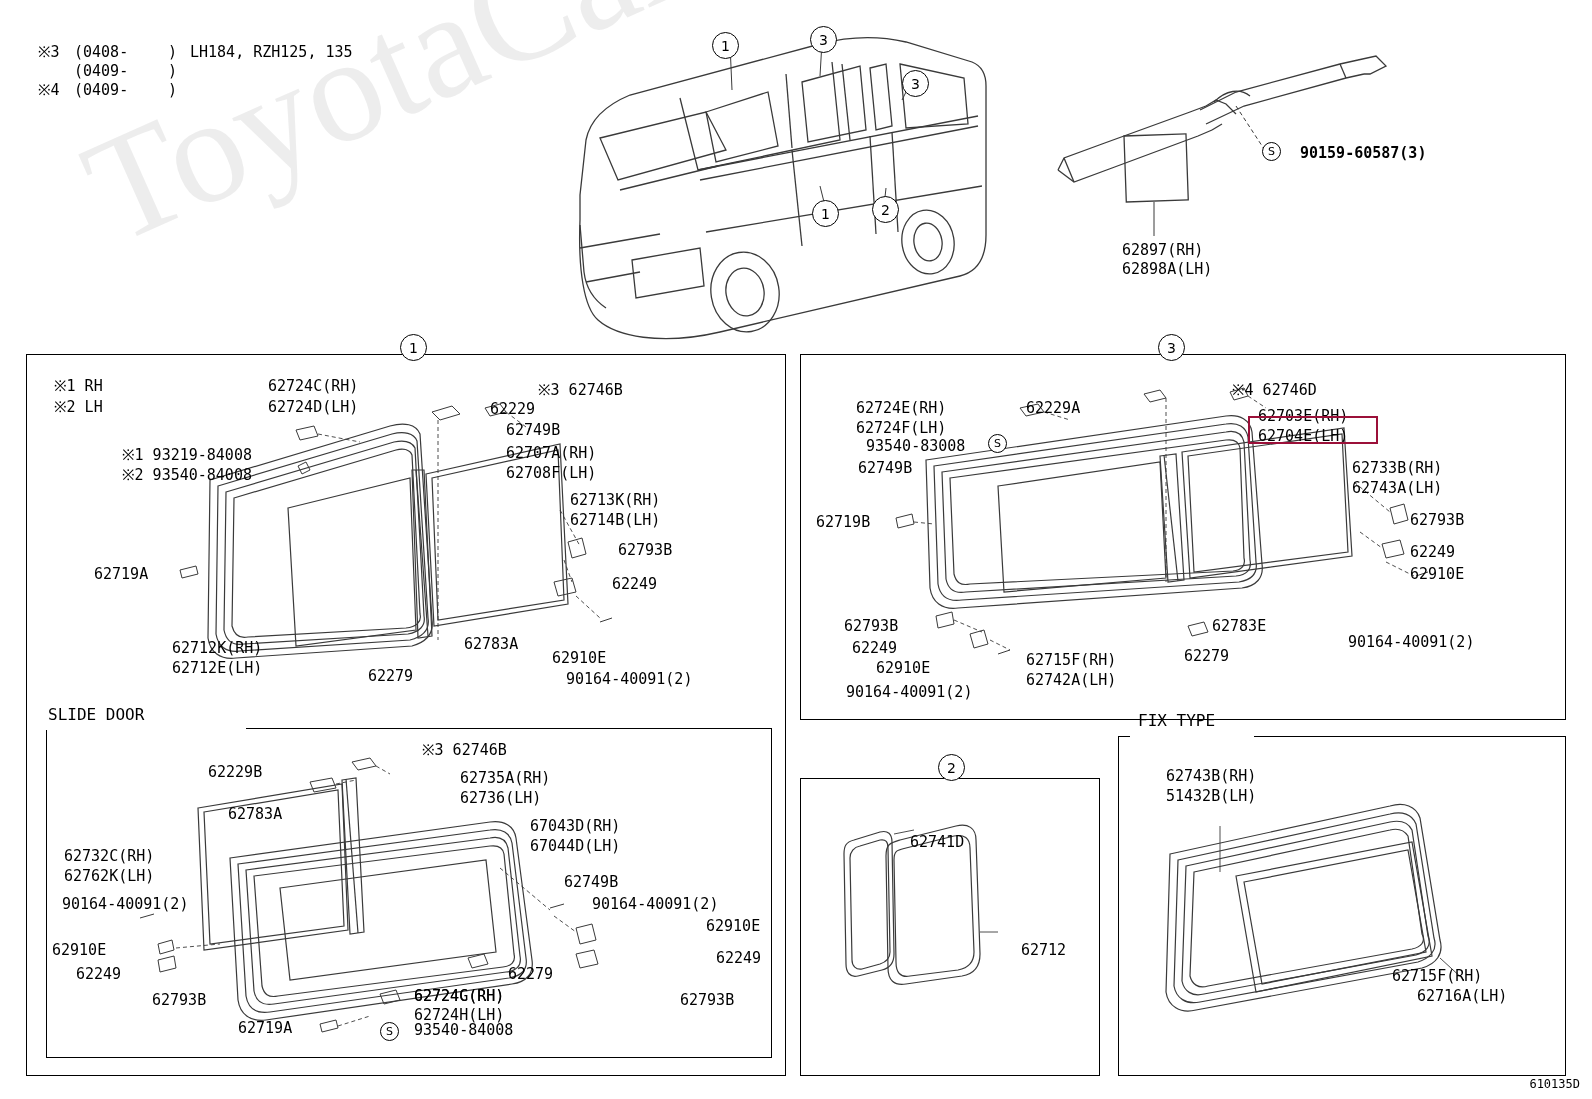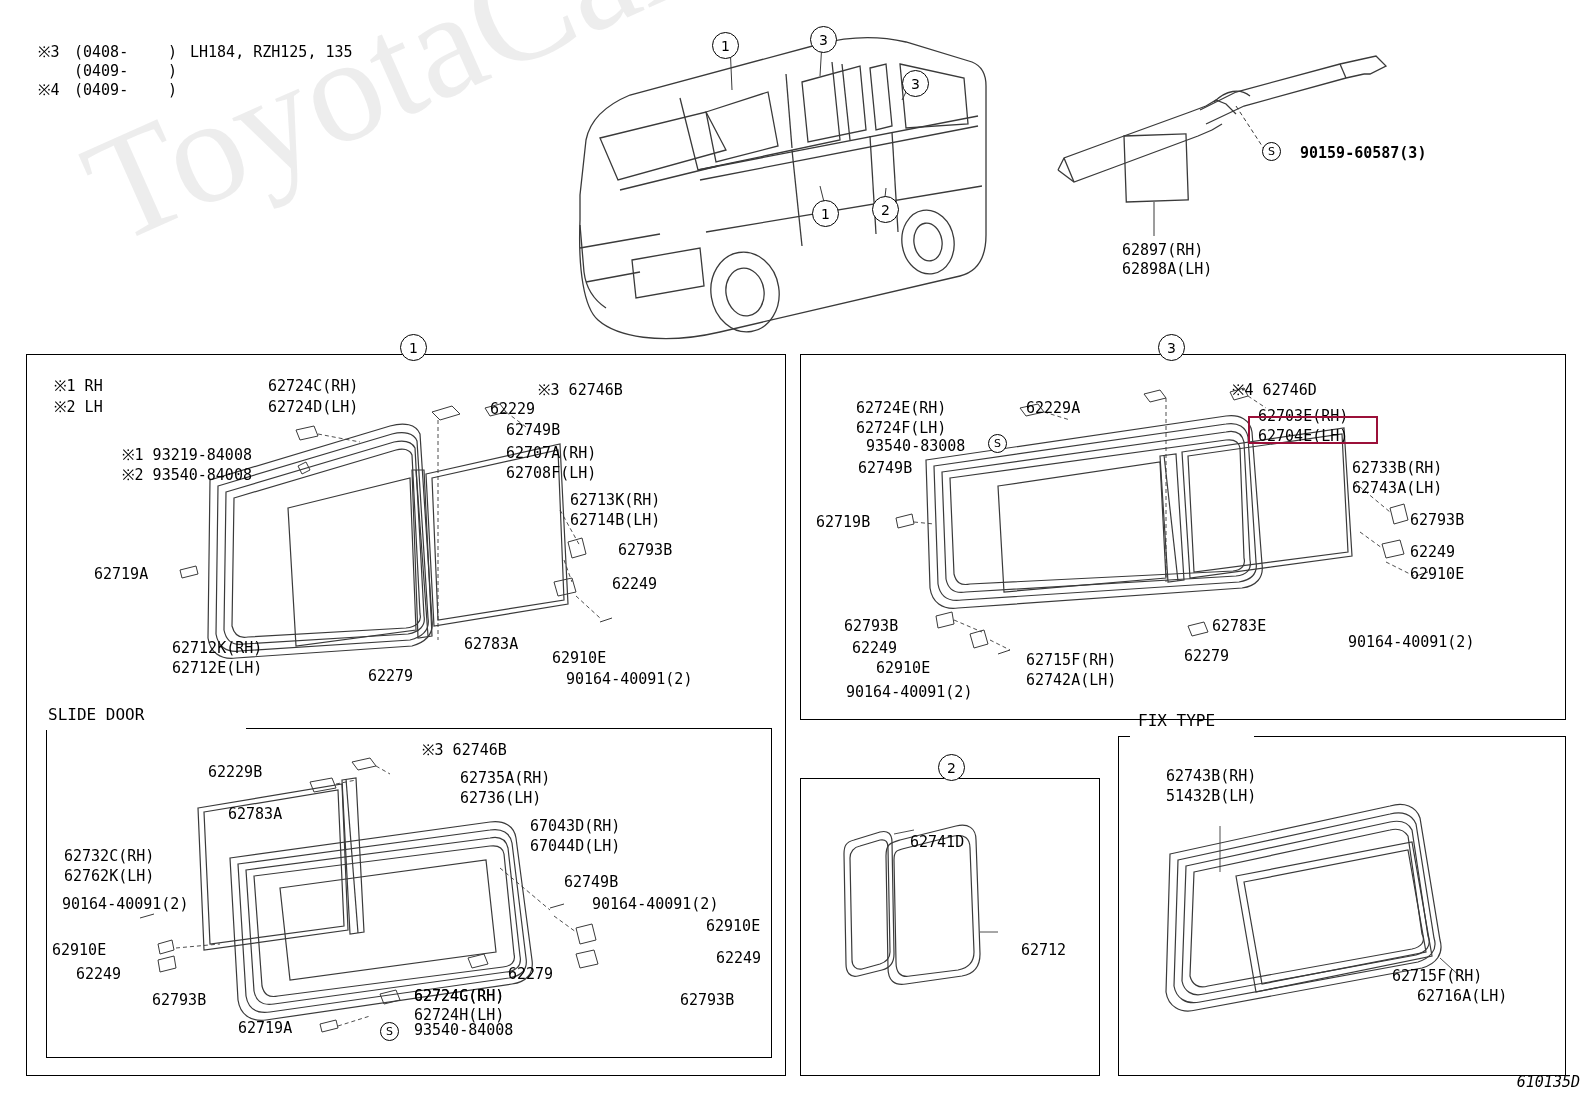--- a/index.html
+++ b/index.html
@@ -13,21 +13,21 @@
   .box{position:absolute;border:1px solid #000;box-sizing:border-box;}
   .circ{position:absolute;border:1.5px solid #000;border-radius:50%;
         display:flex;align-items:center;justify-content:center;
         font-family:"DejaVu Sans","Liberation Sans",sans-serif;font-size:14px;background:#fff;}
   .circ.m{width:25px;height:25px;}
   svg{position:absolute;left:0;top:0;overflow:visible;}
   .hl{position:absolute;border:2px solid #9b1039;box-sizing:border-box;}
   .tinyS{position:absolute;width:17px;height:17px;border:1.3px solid #000;border-radius:50%;
         display:flex;align-items:center;justify-content:center;font-size:11px;
         font-family:"DejaVu Sans","Liberation Sans",sans-serif;background:#fff;}
-  .code{position:absolute;right:12px;bottom:8px;font-size:15px;font-style:italic;}
+  .code{position:absolute;right:12px;bottom:8px;font-size:12px;}
 </style>
 </head>
 <body>
 
 <div class="wm">ToyotaCar-line.ru</div>
 
 <div class="lbl" style="left:38px;top:44px;">※3</div>
 <div class="lbl" style="left:74px;top:44px;">(0408-</div>
 <div class="lbl" style="left:168px;top:44px;">)</div>
 <div class="lbl" style="left:190px;top:44px;">LH184, RZH125, 135</div>

